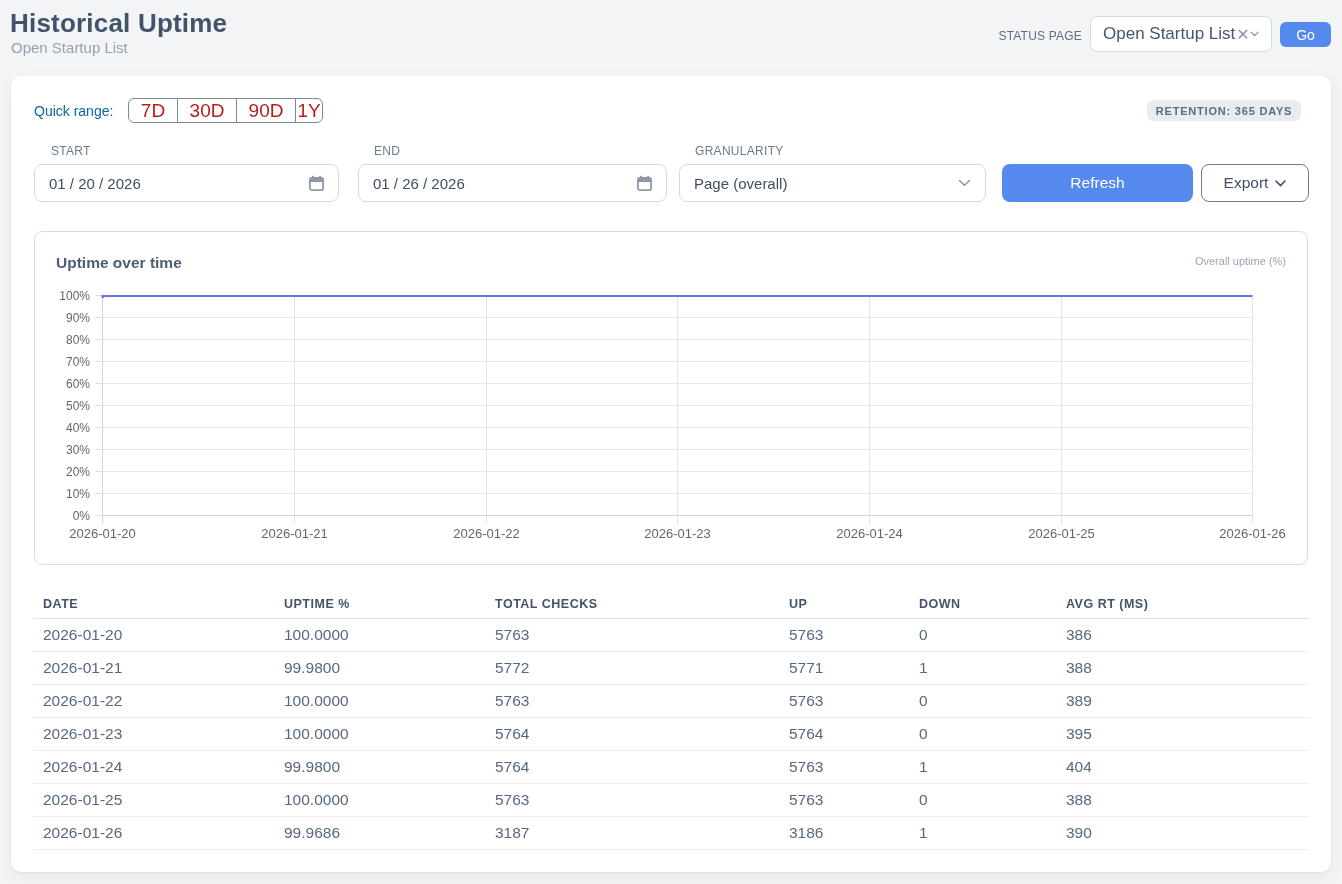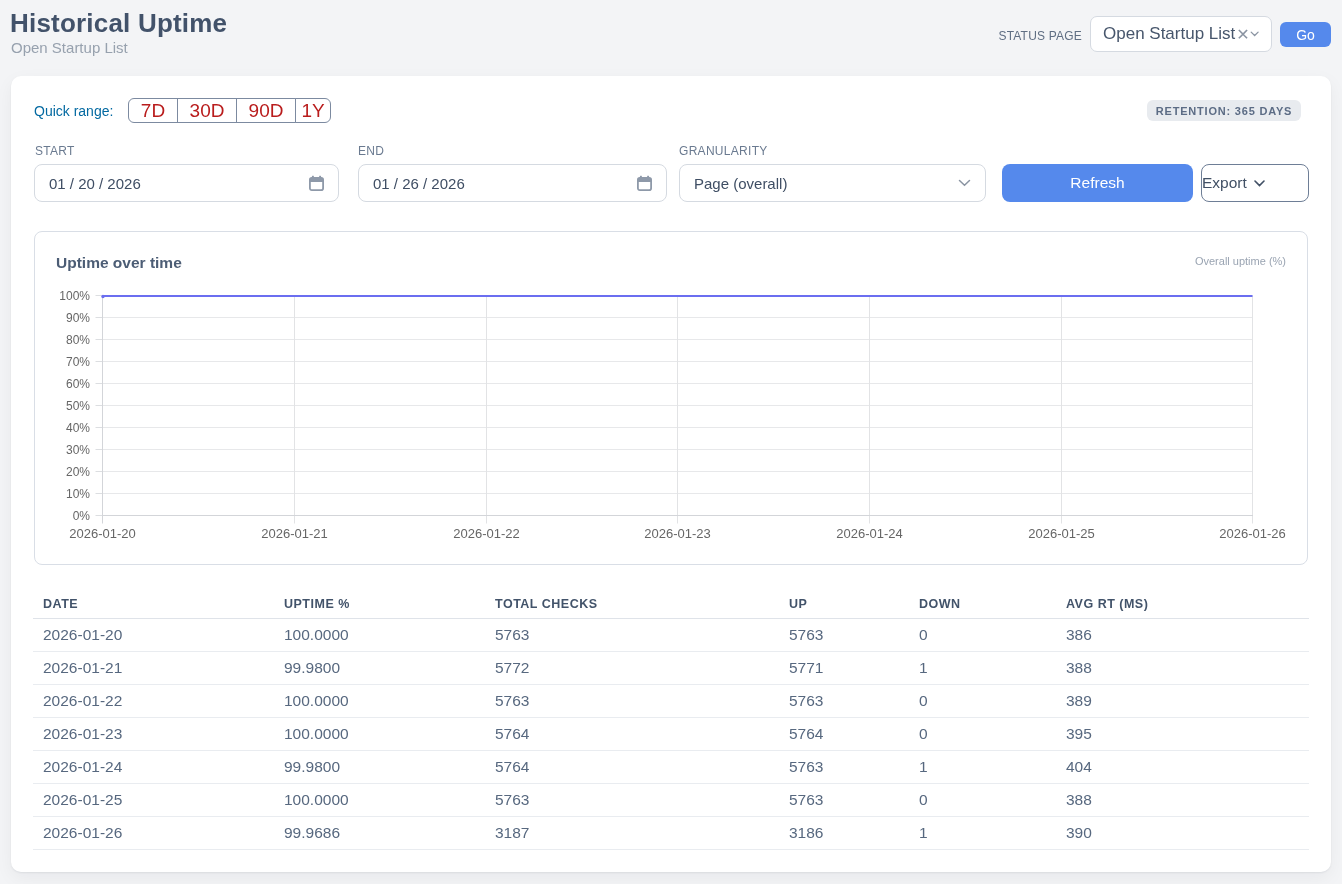--- a/index.html
+++ b/index.html
@@ -31,31 +31,31 @@
   #qr-label { left:34px; top:103px; font-size:14px; color:#0369a1; }
   #qr-group { left:128px; top:98px; height:25px; display:flex; }
   .qr-btn { border:1px solid #7c8aa0; background:#fff; color:#b91c1c; font-size:19px;
             display:flex; align-items:center; justify-content:center; margin-left:-1px; }
   .qr-btn:first-child { margin-left:0; border-radius:6px 0 0 6px; }
   .qr-btn:last-child { border-radius:0 6px 6px 0; }
 
   #badge { left:1147px; top:100px; width:154px; height:21px; background:#e8ebef; border-radius:6px; color:#5c6c85;
            font-size:11px; font-weight:700; letter-spacing:0.8px; display:flex; align-items:center; justify-content:center; }
 
-  .flabel { top:144px; font-size:12px; color:#6a7a90; letter-spacing:0.3px; }
+  .flabel { top:144px; font-size:12px; color:#6a7a90; letter-spacing:0.3px;margin-left:16px; }
   .finput { top:164px; height:38px; border:1px solid #d5dae1; border-radius:8px; background:#fff;
             display:flex; align-items:center; font-size:15px; color:#3f4e64; padding:0 14px;gap:39px; }
   #inp-start { left:34px; width:305px; }
   #inp-end { left:358px; width:309px; }
   #inp-gran { left:679px; width:307px; }
   .finput .grow { flex:1; }
   #refresh { left:1002px; top:164px; width:191px; height:38px; background:#5589ec; border-radius:8px; color:#fff;
              font-size:15.5px; display:flex; align-items:center; justify-content:center; }
   #export { left:1201px; top:164px; width:108px; height:38px; background:#fff; border:1px solid #6e7e96; border-radius:8px;
-            color:#415065; font-size:15.5px; display:flex; align-items:center; gap:7px; }
+            color:#415065; font-size:15.5px; display:flex; align-items:center; justify-content:center; gap:7px; }
 
   
   #chart-card { left:34px; top:231px; width:1274px; height:334px; border:1px solid #d9dee6; border-radius:8px; background:#fff; }
   #chart-title { left:21px; top:22px; font-size:15.5px; font-weight:700; color:#4c5d75; }
   #chart-sub { top:23px; right:21px; font-size:11px; color:#9aa4b2; }
 
   
   #tablewrap { left:33px; top:590px; width:1276px; }
   table { border-collapse:collapse; table-layout:fixed; width:1276px; }
   th { font-size:12.5px; font-weight:700; color:#42536a; letter-spacing:0.5px; text-align:left; padding:0 0 0 10px;
@@ -78,21 +78,21 @@
   </div>
   <div id="go" class="abs">Go</div>
 
   <div id="card" class="abs"></div>
 
   <div id="qr-label" class="abs">Quick range:</div>
   <div id="qr-group" class="abs">
     <div class="qr-btn" style="width:50px">7D</div>
     <div class="qr-btn" style="width:60px">30D</div>
     <div class="qr-btn" style="width:60px">90D</div>
-    <div class="qr-btn" style="width:36px">1Y</div>
+    <div class="qr-btn" style="width:28px">1Y</div>
   </div>
   <div id="badge" class="abs">RETENTION: 365 DAYS</div>
 
   <div class="abs flabel" style="left:35px">START</div>
   <div class="abs flabel" style="left:358px">END</div>
   <div class="abs flabel" style="left:679px">GRANULARITY</div>
 
   <div id="inp-start" class="abs finput">
     <span>01 / 20 / 2026</span>
     <span class="grow"></span>

